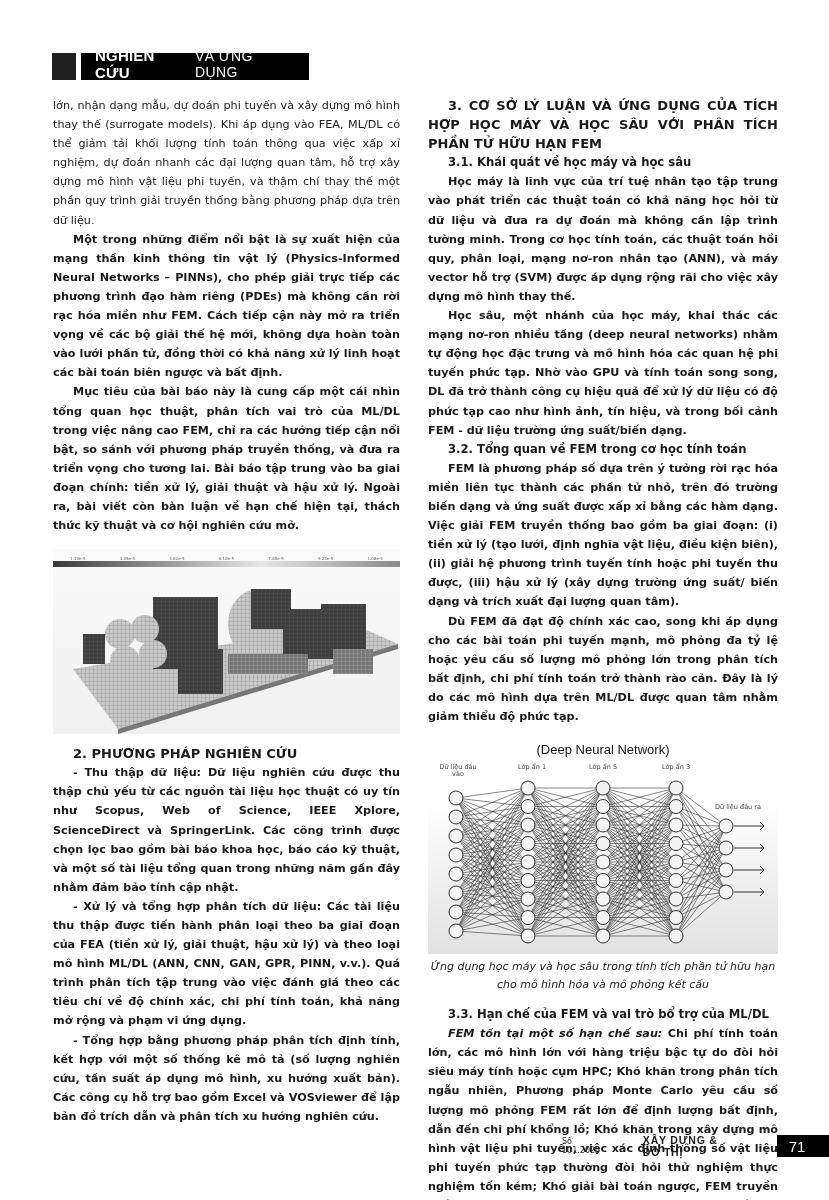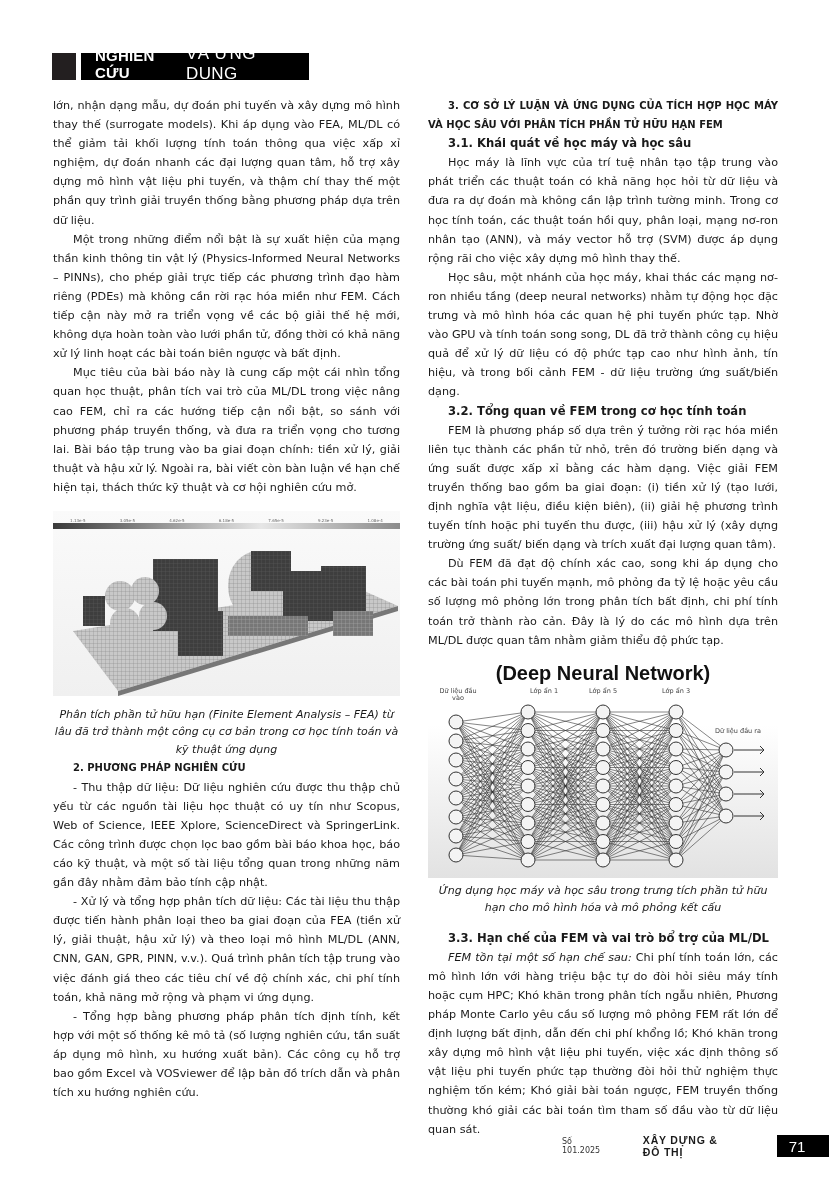--- a/index.html
+++ b/index.html
@@ -2,38 +2,38 @@
 <html><head>
 <meta charset="utf-8">
 <style>
   html, body { margin: 0; padding: 0; background: #ffffff; }
   body { width: 829px; height: 1200px; position: relative; overflow: hidden;
          font-family: "DejaVu Sans", sans-serif; color: #1a1a1a; }
   .header { position: absolute; left: 52px; top: 52px; height: 28px; display: flex; align-items: center; }
   .header .sq { width: 24px; height: 27px; background: #231f20; margin-right: 5px; }
   .header .bar { height: 27px; background: #000; color: #fff; display: flex; align-items: center; padding: 0 14px 4px 14px; width: 228px; box-sizing: border-box; }
   .header .bold { font-family: "Liberation Sans", sans-serif; font-weight: bold; font-size: 15px; letter-spacing: 0.2px; }
-  .header .light { font-family: "Liberation Sans", sans-serif; font-weight: normal; font-size: 17px; margin-left: 6px; letter-spacing: 0.4px; }
+  .header .light { font-family: "Liberation Sans", sans-serif; font-weight: normal; font-size: 14px; margin-left: 6px; letter-spacing: 0.4px; }
 
   .col { position: absolute; top: 96px; width: 347px; font-family: "DejaVu Sans", sans-serif; font-size: 11.2px; line-height: 19.1px; text-align: justify; }
   .col.left { left: 53px; }
   .col.right { left: 428px; width: 350px; }
   .col p { margin: 0; text-indent: 0; }
-  .col p.ind { text-indent: 20px; }
-  .h2 { font-weight: bold; font-size: 10px; margin: 0; padding-left: 20px; }
+  .col p.ind { text-indent: 20px; font-weight: bold; }
+  .h2 { font-weight: bold; font-size: 13px; margin: 0; padding-left: 20px; }
   .h3 { font-weight: bold; font-size: 11.6px; margin: 0; padding-left: 20px; }
   .h2.main { padding-left: 0; text-indent: 20px; text-align: justify; }
   .caption { font-style: italic; text-align: center; font-size: 11px; line-height: 17.5px; text-indent: 0; }
 
   .fig-fea { width: 347px; height: 185px; margin: 14px 0 10px 0; position: relative; background: linear-gradient(#fafafa, #f0f0f0); }
   .colorbar { position: absolute; top: 12px; left: 0; right: 0; height: 6px; background: linear-gradient(90deg, #3a3a3a, #bdbdbd 45%, #e6e6e6 60%, #8a8a8a); }
   .cbticks { position: absolute; top: 0; left: 0; right: 0; height: 10px; display: flex; justify-content: space-around; font-size: 4px; color: #666; }
 
   .fig-dnn { width: 350px; height: 218px; margin: 10px 0 4px 0; position: relative; background: linear-gradient(#ffffff 30%, #e2e2e2); }
-  .dnn-title { position: absolute; top: 4px; left: 0; right: 0; text-align: center; font-family: "Liberation Sans", sans-serif; font-weight: bold; font-size: 20px; color: #111; }
+  .dnn-title { position: absolute; top: 4px; left: 0; right: 0; text-align: center; font-family: "Liberation Sans", sans-serif; font-weight: normal; font-size: 13px; color: #111; }
   .dnn-lbl { position: absolute; font-size: 6.5px; color: #444; text-align: center; line-height: 7px; }
 
   .footer { position: absolute; top: 1133px; left: 562px; height: 26px; display: flex; align-items: center; gap: 30px; }
   .footer .issue { font-size: 8px; color: #333; margin-right: 10px; }
   .footer .mag { font-family: "Liberation Sans", sans-serif; font-weight: bold; font-size: 10.5px; letter-spacing: 0.8px; margin-right: 8px; }
   .footer .page { background: #000; color: #fff; width: 62px; height: 22px; display: flex; align-items: center; padding-left: 12px; box-sizing: border-box; font-family: "Liberation Sans", sans-serif; font-size: 15px; }
 </style>
 </head>
 <body>
 
@@ -86,41 +86,40 @@
       <circle cx="67" cy="85" r="15" fill="url(#meshL)"></circle>
       <circle cx="92" cy="80" r="14" fill="url(#meshL)"></circle>
       <circle cx="72" cy="112" r="15" fill="url(#meshL)"></circle>
       <circle cx="100" cy="105" r="14" fill="url(#meshL)"></circle>
       <rect x="30" y="85" width="22" height="30" fill="url(#meshD)"></rect>
       <rect x="125" y="100" width="45" height="45" fill="url(#meshD)"></rect>
       <rect x="175" y="105" width="80" height="20" fill="url(#mesh)"></rect>
       <rect x="280" y="100" width="40" height="25" fill="url(#mesh)"></rect>
     </svg>
   </div>
-  <p class="caption">Phân tích phần tử hữu hạn (Finite Element Analysis – FEA) từ lâu đã trở thành một công cụ cơ bản trong cơ học tính toán và kỹ thuật ứng dụng</p>
 
   <p class="h2" style="">2. PHƯƠNG PHÁP NGHIÊN CỨU</p>
   <p class="ind">- Thu thập dữ liệu: Dữ liệu nghiên cứu được thu thập chủ yếu từ các nguồn tài liệu học thuật có uy tín như Scopus, Web of Science, IEEE Xplore, ScienceDirect và SpringerLink. Các công trình được chọn lọc bao gồm bài báo khoa học, báo cáo kỹ thuật, và một số tài liệu tổng quan trong những năm gần đây nhằm đảm bảo tính cập nhật.</p>
   <p class="ind">- Xử lý và tổng hợp phân tích dữ liệu: Các tài liệu thu thập được tiến hành phân loại theo ba giai đoạn của FEA (tiền xử lý, giải thuật, hậu xử lý) và theo loại mô hình ML/DL (ANN, CNN, GAN, GPR, PINN, v.v.). Quá trình phân tích tập trung vào việc đánh giá theo các tiêu chí về độ chính xác, chi phí tính toán, khả năng mở rộng và phạm vi ứng dụng.</p>
   <p class="ind">- Tổng hợp bằng phương pháp phân tích định tính, kết hợp với một số thống kê mô tả (số lượng nghiên cứu, tần suất áp dụng mô hình, xu hướng xuất bản). Các công cụ hỗ trợ bao gồm Excel và VOSviewer để lập bản đồ trích dẫn và phân tích xu hướng nghiên cứu.</p>
 </div>
 
 <div class="col right">
   <p class="h2 main">3. CƠ SỞ LÝ LUẬN VÀ ỨNG DỤNG CỦA TÍCH HỢP HỌC MÁY VÀ HỌC SÂU VỚI PHÂN TÍCH PHẦN TỬ HỮU HẠN FEM</p>
   <p class="h3">3.1. Khái quát về học máy và học sâu</p>
   <p class="ind">Học máy là lĩnh vực của trí tuệ nhân tạo tập trung vào phát triển các thuật toán có khả năng học hỏi từ dữ liệu và đưa ra dự đoán mà không cần lập trình tường minh. Trong cơ học tính toán, các thuật toán hồi quy, phân loại, mạng nơ-ron nhân tạo (ANN), và máy vector hỗ trợ (SVM) được áp dụng rộng rãi cho việc xây dựng mô hình thay thế.</p>
   <p class="ind">Học sâu, một nhánh của học máy, khai thác các mạng nơ-ron nhiều tầng (deep neural networks) nhằm tự động học đặc trưng và mô hình hóa các quan hệ phi tuyến phức tạp. Nhờ vào GPU và tính toán song song, DL đã trở thành công cụ hiệu quả để xử lý dữ liệu có độ phức tạp cao như hình ảnh, tín hiệu, và trong bối cảnh FEM - dữ liệu trường ứng suất/biến dạng.</p>
   <p class="h3">3.2. Tổng quan về FEM trong cơ học tính toán</p>
   <p class="ind">FEM là phương pháp số dựa trên ý tưởng rời rạc hóa miền liên tục thành các phần tử nhỏ, trên đó trường biến dạng và ứng suất được xấp xỉ bằng các hàm dạng. Việc giải FEM truyền thống bao gồm ba giai đoạn: (i) tiền xử lý (tạo lưới, định nghĩa vật liệu, điều kiện biên), (ii) giải hệ phương trình tuyến tính hoặc phi tuyến thu được, (iii) hậu xử lý (xây dựng trường ứng suất/ biến dạng và trích xuất đại lượng quan tâm).</p>
   <p class="ind">Dù FEM đã đạt độ chính xác cao, song khi áp dụng cho các bài toán phi tuyến mạnh, mô phỏng đa tỷ lệ hoặc yêu cầu số lượng mô phỏng lớn trong phân tích bất định, chi phí tính toán trở thành rào cản. Đây là lý do các mô hình dựa trên ML/DL được quan tâm nhằm giảm thiểu độ phức tạp.</p>
 
   <div class="fig-dnn">
     <div class="dnn-title">(Deep Neural Network)</div>
     <div class="dnn-lbl" style="left:10px;top:28px;width:40px">Dữ liệu đầu vào</div>
-    <div class="dnn-lbl" style="left:96px;top:28px;width:40px">Lớp ẩn 1</div>
+    <div class="dnn-lbl" style="left:84px;top:28px;width:40px">Lớp ẩn 1</div>
     <div class="dnn-lbl" style="left:155px;top:28px;width:40px">Lớp ẩn 5</div>
     <div class="dnn-lbl" style="left:228px;top:28px;width:40px">Lớp ẩn 3</div>
     <div class="dnn-lbl" style="left:280px;top:68px;width:60px">Dữ liệu đầu ra</div>
     <svg width="350" height="218" style="position:absolute;left:0;top:0" id="dnnsvg">
         <line x1="28" y1="62" x2="100" y2="52" stroke="#333" stroke-width="0.6"></line>
         <line x1="28" y1="62" x2="100" y2="70.5" stroke="#333" stroke-width="0.6"></line>
         <line x1="28" y1="62" x2="100" y2="89" stroke="#333" stroke-width="0.6"></line>
         <line x1="28" y1="62" x2="100" y2="107.5" stroke="#333" stroke-width="0.6"></line>
         <line x1="28" y1="62" x2="100" y2="126" stroke="#333" stroke-width="0.6"></line>
         <line x1="28" y1="62" x2="100" y2="144.5" stroke="#333" stroke-width="0.6"></line>
@@ -430,21 +429,21 @@
         <circle cx="248" cy="144.5" r="7" fill="#f4f4f4" stroke="#333" stroke-width="1"></circle>
         <circle cx="248" cy="163" r="7" fill="#f4f4f4" stroke="#333" stroke-width="1"></circle>
         <circle cx="248" cy="181.5" r="7" fill="#f4f4f4" stroke="#333" stroke-width="1"></circle>
         <circle cx="248" cy="200" r="7" fill="#f4f4f4" stroke="#333" stroke-width="1"></circle>
         <circle cx="298" cy="90" r="7" fill="#f4f4f4" stroke="#333" stroke-width="1"></circle>
         <circle cx="298" cy="112" r="7" fill="#f4f4f4" stroke="#333" stroke-width="1"></circle>
         <circle cx="298" cy="134" r="7" fill="#f4f4f4" stroke="#333" stroke-width="1"></circle>
         <circle cx="298" cy="156" r="7" fill="#f4f4f4" stroke="#333" stroke-width="1"></circle>
       </svg>
   </div>
-  <p class="caption">Ứng dụng học máy và học sâu trong trưng tích phần tử hữu hạn cho mô hình hóa và mô phỏng kết cấu</p>
+  <p class="caption">Ứng dụng học máy và học sâu trong tính tích phần tử hữu hạn cho mô hình hóa và mô phỏng kết cấu</p>
 
   <p class="h3" style="margin-top:12px">3.3. Hạn chế của FEM và vai trò bổ trợ của ML/DL</p>
   <p class="ind"><i>FEM tồn tại một số hạn chế sau:</i><span> Chi phí tính toán lớn, các mô hình lớn với hàng triệu bậc tự do đòi hỏi siêu máy tính hoặc cụm HPC; Khó khăn trong phân tích ngẫu nhiên, Phương pháp Monte Carlo yêu cầu số lượng mô phỏng FEM rất lớn để định lượng bất định, dẫn đến chi phí khổng lồ; Khó khăn trong xây dựng mô hình vật liệu phi tuyến, việc xác định thông số vật liệu phi tuyến phức tạp thường đòi hỏi thử nghiệm thực nghiệm tốn kém; Khó giải bài toán ngược, FEM truyền thống thường khó giải các bài toán tìm tham số đầu vào từ dữ liệu quan sát.</span></p>
 </div>
 
 <div class="footer">
   <span class="issue">Số 101.2025</span>
   <span class="mag">XÂY DỰNG &amp; ĐÔ THỊ</span>
   <span class="page">71</span>
 </div>

